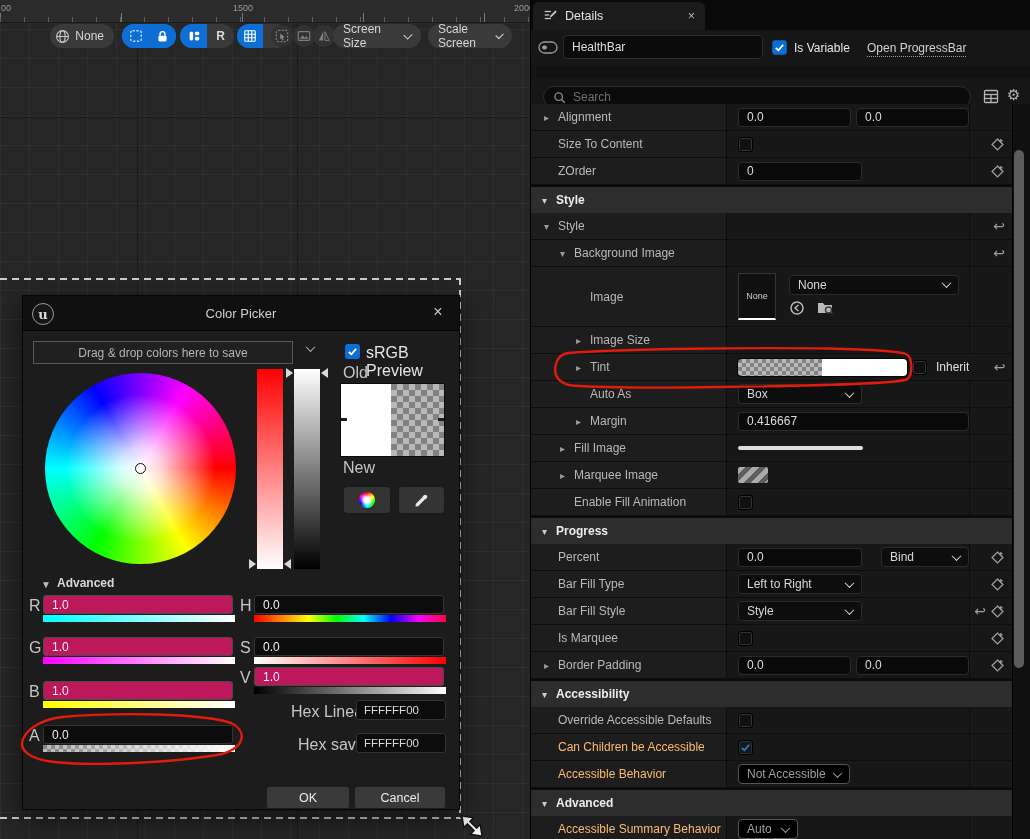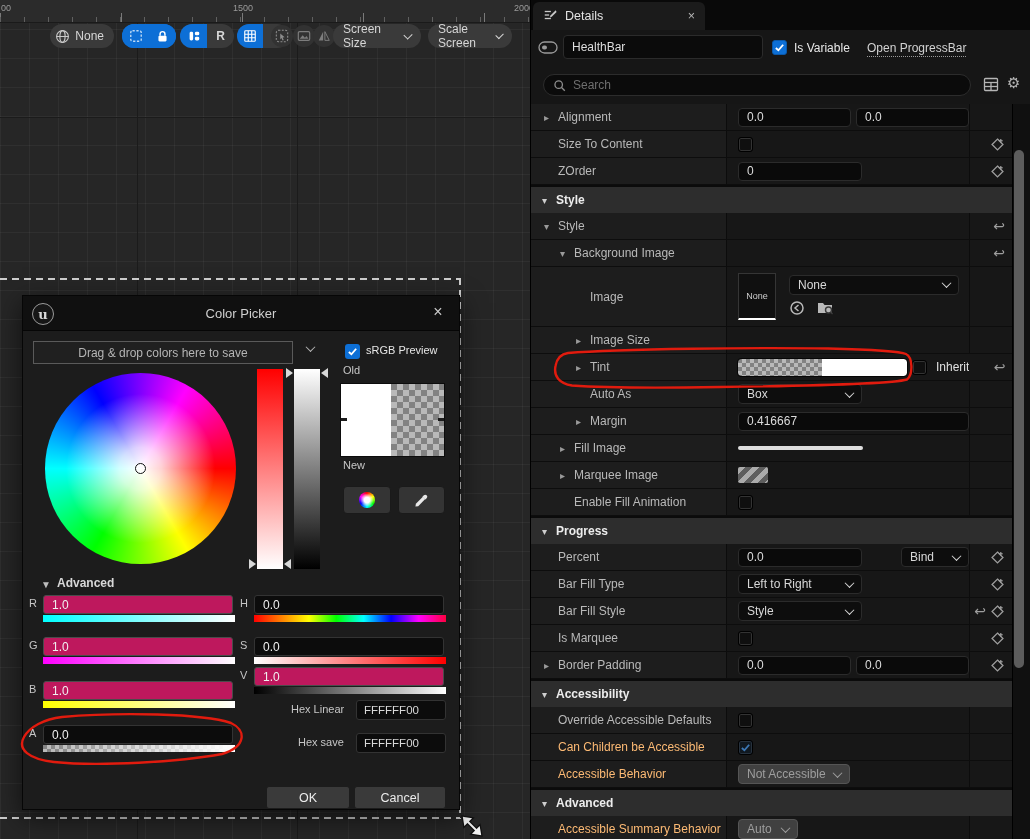--- a/index.html
+++ b/index.html
@@ -46,21 +46,21 @@
   .handle{position:absolute;width:0;height:0;border-top:5px solid transparent;border-bottom:5px solid transparent;}
   .handle.rgt{border-left:7px solid #d8d8d8;}
   .handle.lft{border-right:7px solid #d8d8d8;}
   .checker{background-image:conic-gradient(#b9b9b9 25%,#828282 0 50%,#b9b9b9 0 75%,#828282 0);background-size:12px 12px;}
   .checker-sm{background-image:conic-gradient(#b9b9b9 25%,#828282 0 50%,#b9b9b9 0 75%,#828282 0);background-size:8px 8px;}
   #oldnew{position:absolute;left:318px;top:88px;width:103px;height:72px;outline:1px solid #0c0c0c;}
   #oldnew .white-half{position:absolute;left:0;top:0;width:50px;height:72px;background:#fff;}
   #oldnew .check-half{position:absolute;left:50px;top:0;width:53px;height:72px;}
   #oldnew .tickL,#oldnew .tickR{position:absolute;top:34px;width:6px;height:3px;background:#1c1c1c;}
   #oldnew .tickL{left:0;} #oldnew .tickR{right:0;}
-  .lbl{position:absolute;color:#c6c6c6;font-size:11px;}
+  .lbl{position:absolute;color:#c6c6c6;font-size:16px;}
   .sqbtn{position:absolute;top:190px;height:26px;background:#343434;border-radius:4px;border:1px solid #1a1a1a;display:flex;align-items:center;justify-content:center;}
   .wheelicon{width:16px;height:16px;border-radius:50%;background:radial-gradient(circle,#fff 0 25%,rgba(255,255,255,0) 60%),conic-gradient(#f00,#ff0,#0f0,#0ff,#00f,#f0f,#f00);}
   .adv-tri{color:#bdbdbd;font-size:10px;}
   .spin{position:absolute;height:19px;border-radius:3px;border:1px solid #4b4b4b;color:#f0f0f0;font-size:12px;display:flex;align-items:center;padding-left:8px;box-sizing:border-box;}
   .spin.filled{background:#be185d;}
   .spin.empty{background:#0c0c0c;border-color:#333;}
   .gbar{position:absolute;height:7px;}
   .bar-r{background:linear-gradient(to right,#00ffff,#ffffff);}
   .bar-g{background:linear-gradient(to right,#ff00ff,#ffffff);}
   .bar-b{background:linear-gradient(to right,#ffff00,#ffffff);}
@@ -69,39 +69,39 @@
   .bar-v{background:linear-gradient(to right,#000000,#ffffff);}
   .bar-a{background-image:linear-gradient(to right,rgba(255,255,255,0),#ffffff),conic-gradient(#b9b9b9 25%,#828282 0 50%,#b9b9b9 0 75%,#828282 0);background-size:100% 100%,8px 8px;}
   .hexin{position:absolute;width:90px;height:20px;background:#0c0c0c;border:1px solid #333;border-radius:3px;color:#d8d8d8;font-size:11.5px;display:flex;align-items:center;padding-left:7px;box-sizing:border-box;}
   .dlgbtn{position:absolute;top:490px;height:21px;background:#3a3a3a;border:1px solid #1c1c1c;border-radius:3px;color:#ececec;font-size:12.5px;display:flex;align-items:center;justify-content:center;}
   
   #details{position:absolute;left:530px;top:0;width:500px;height:839px;background:#131313;border-left:1px solid #000;box-sizing:border-box;}
   #tabbar{position:absolute;left:0;top:0;right:0;height:30px;background:#090909;}
   #tab-details{position:absolute;left:2px;top:2px;width:172px;height:28px;background:#1b1b1b;border-radius:6px 6px 0 0;display:flex;align-items:center;color:#e3e3e3;font-size:12.5px;}
   #hdr{position:absolute;left:0;top:30px;right:0;height:36px;background:#161616;}
   #namebox{position:absolute;left:32px;top:5px;width:200px;height:24px;background:#0b0b0b;border:1px solid #2b2b2b;border-radius:4px;color:#dedede;display:flex;align-items:center;padding-left:8px;box-sizing:border-box;}
-  #searchrow{position:absolute;left:0;top:66px;right:0;height:38px;background:#161616;}
+  #searchrow{position:absolute;left:0;top:78px;right:0;height:38px;background:#161616;}
   #searchbox{position:absolute;left:12px;top:8px;width:428px;height:22px;border-radius:11px;background:#0b0b0b;border:1px solid #2c2c2c;display:flex;align-items:center;color:#6f6f6f;box-sizing:border-box;padding-left:9px;}
   .ue-checkbox{width:15px;height:15px;border-radius:3px;background:#0f0f0f;border:1px solid #000;box-shadow:inset 0 0 0 1px #333;display:flex;align-items:center;justify-content:center;box-sizing:border-box;flex:none;}
   .ue-checkbox.on{background:#0d6fd6;box-shadow:none;border-color:#0a58aa;}
   .ue-checkbox.dis{background:#101820;box-shadow:inset 0 0 0 1px #26313d;}
   .ue-checkbox svg{width:11px;height:11px;}
   #rows{position:absolute;left:0;top:104px;width:482px;bottom:0;overflow:hidden;background:#131313;}
   .cat{height:26px;background:#2d2d2d;border-top:2px solid #0b0b0b;display:flex;align-items:center;color:#ededed;font-weight:bold;}
   .prow{height:27px;display:flex;align-items:stretch;border-bottom:1px solid #0d0d0d;background:#191919;box-sizing:border-box;}
   .prow .lcell{width:196px;flex:none;display:flex;align-items:center;background:#1d1d1d;border-right:1px solid #0c0c0c;box-sizing:border-box;}
   .prow .vcell{flex:1;display:flex;align-items:center;padding-left:11px;gap:5px;background:#171717;}
   .prow .icell{width:44px;flex:none;display:flex;align-items:center;justify-content:flex-end;gap:4px;padding-right:8px;background:#171717;border-left:1px solid #0c0c0c;box-sizing:border-box;}
   .prow .icell.nosep{border-left:none;}
   .exp{width:14px;color:#9a9a9a;font-size:10px;flex:none;}
   .plabel{color:#b9b9b9;white-space:nowrap;}
   .plabel.gray{color:#fdba74;}
   .ue-input{height:19px;background:#0a0a0a;border:1px solid #2b2b2b;border-radius:4px;color:#dcdcdc;display:flex;align-items:center;padding-left:8px;box-sizing:border-box;font-size:12px;}
   .ue-drop{height:20px;background:#0d0d0d;border:1px solid #2b2b2b;border-radius:4px;color:#d8d8d8;display:flex;align-items:center;padding:0 8px;box-sizing:border-box;font-size:12px;justify-content:space-between;}
-  .ue-drop.dis{background:#404040;border-color:#555;color:#9e9e9e;}
+  .ue-drop.dis{background:#000000;border-color:#555;color:#9e9e9e;}
   .reset-ico{color:#9e9e9e;font-size:14px;line-height:1;}
   .tintsw{width:169px;height:17px;border-radius:3px;overflow:hidden;display:flex;outline:1px solid #060606;flex:none;}
   .tintsw .tleft{width:84px;height:100%;}
   .tintsw .tright{width:85px;height:100%;background:#fff;}
   .fillbar{width:125px;height:4px;background:#dedede;border-radius:2px;}
   .stripes{width:30px;height:16px;background:repeating-linear-gradient(135deg,#ababab 0 5px,#5e5e5e 5px 10px);border-radius:2px;}
   .thumb{width:38px;height:47px;background:#101010;border:1px solid #353535;border-bottom:2px solid #fff;box-sizing:border-box;display:flex;align-items:center;justify-content:center;color:#cfcfcf;font-size:9px;flex:none;}
   #scrolltrack{position:absolute;right:0;top:104px;width:18px;bottom:0;background:#101010;border-left:1px solid #000;box-sizing:border-box;}
   .sthumb{position:absolute;left:1014px;top:150px;width:10px;height:518px;border-radius:5px;background:#5c5c5c;z-index:5;}
   #annot{position:absolute;left:0;top:0;width:1030px;height:839px;pointer-events:none;z-index:50;}
@@ -526,21 +526,21 @@
           <span>Progress</span>
         </div>
         <div class="prow">
           <div class="lcell" style="padding-left: 13px;">
             <span class="exp"></span>
             <span class="plabel">Percent</span>
           </div>
           <div class="vcell">
             <span class="ue-input" style="width: 124px;">0.0</span>
             <span style="flex: 1 1 0%;"></span>
-            <span class="ue-drop" style="width: 68px; margin-left: 8px;">
+            <span class="ue-drop" style="width: 88px; margin-left: 8px;">
               <span>Bind</span>
               <span class="chev"></span>
             </span>
           </div>
           <div class="icell">
             <span style="display: flex;">
               <svg width="15" height="15" viewBox="0 0 16 16">
                 <path d="M8 2.2 L13.8 8 L8 13.8 L2.2 8 Z" fill="none" stroke="#9e9e9e" stroke-width="1.4"></path>
                 <line x1="11.5" y1="2" x2="11.5" y2="6" stroke="#9e9e9e" stroke-width="1.3"></line>
                 <line x1="9.5" y1="4" x2="13.5" y2="4" stroke="#9e9e9e" stroke-width="1.3"></line>

